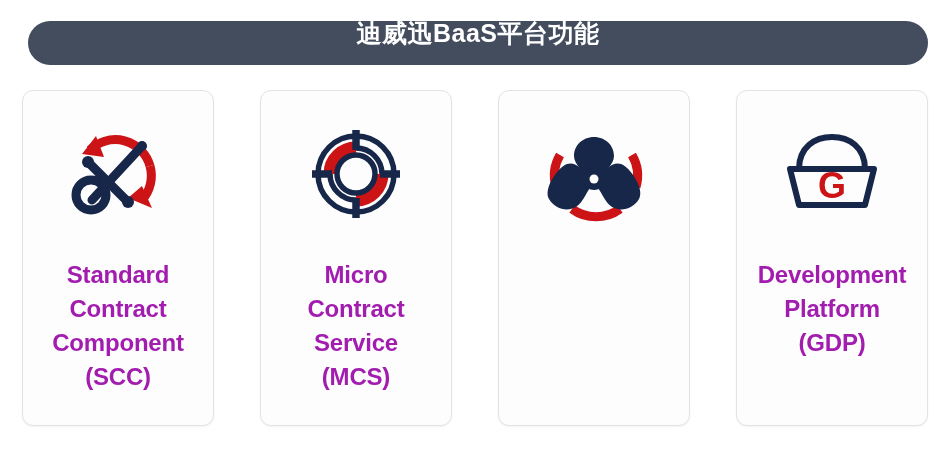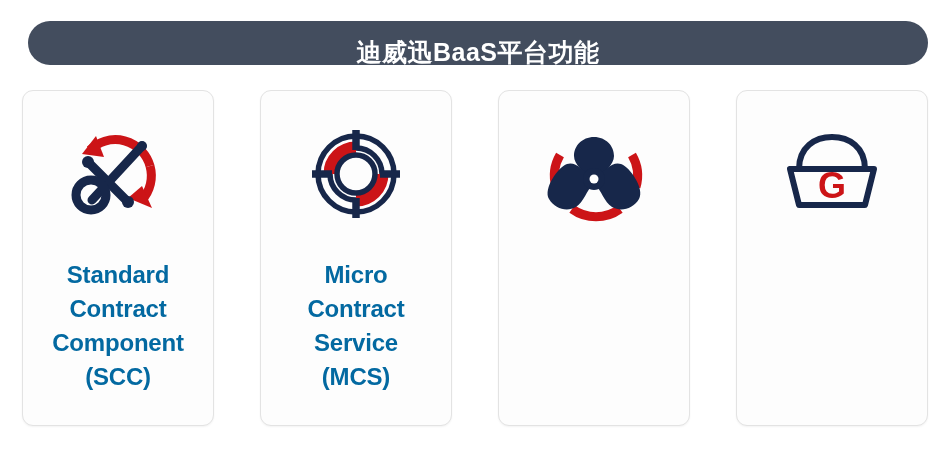--- a/index.html
+++ b/index.html
@@ -23,21 +23,21 @@
   
   .banner {
     position: absolute;
     left: 28px;
     top: 21px;
     width: 900px;
     height: 44px;
     background: #434d5e;
     border-radius: 22px;
     display: flex;
-    align-items: flex-end;
+    align-items: flex-start;
     justify-content: center;
   }
   .banner-title {
     color: #ffffff;
     font-size: 25px;
     font-weight: bold;
     letter-spacing: 0.5px;
     line-height: 1;
     white-space: nowrap;
   }
@@ -72,21 +72,21 @@
     align-items: center;
     justify-content: center;
   }
   .card-icon svg {
     display: block;
   }
   .card-label {
     margin-top: 33px;
     width: 176px;
     text-align: center;
-    color: #0369a1;
+    color: #a21caf;
     font-size: 24px;
     font-weight: bold;
     line-height: 34px;
     letter-spacing: -0.2px;
     white-space: pre-line;
   }
 </style>
 </head>
 <body>
 
@@ -183,16 +183,19 @@
       <div class="card-icon">
         <svg width="110" height="86" viewBox="0 0 110 86">
 
           <path d="M 22 38 C 22 16 38 6 55 6 C 72 6 88 16 88 38" fill="none" stroke="#17274a" stroke-width="6" stroke-linecap="round"></path>
 
           <path d="M 13 38 L 97 38 L 88 74 L 22 74 Z" fill="none" stroke="#17274a" stroke-width="6" stroke-linejoin="round"></path>
 
           <text x="55" y="67" text-anchor="middle" font-family="Liberation Sans, sans-serif" font-size="36" font-weight="bold" fill="#cc1417">G</text>
         </svg>
       </div>
+      <div class="card-label">Development
+Platform
+(GDP)</div>
     </div>
 
   </div>
 </div>
 
 </body></html>

